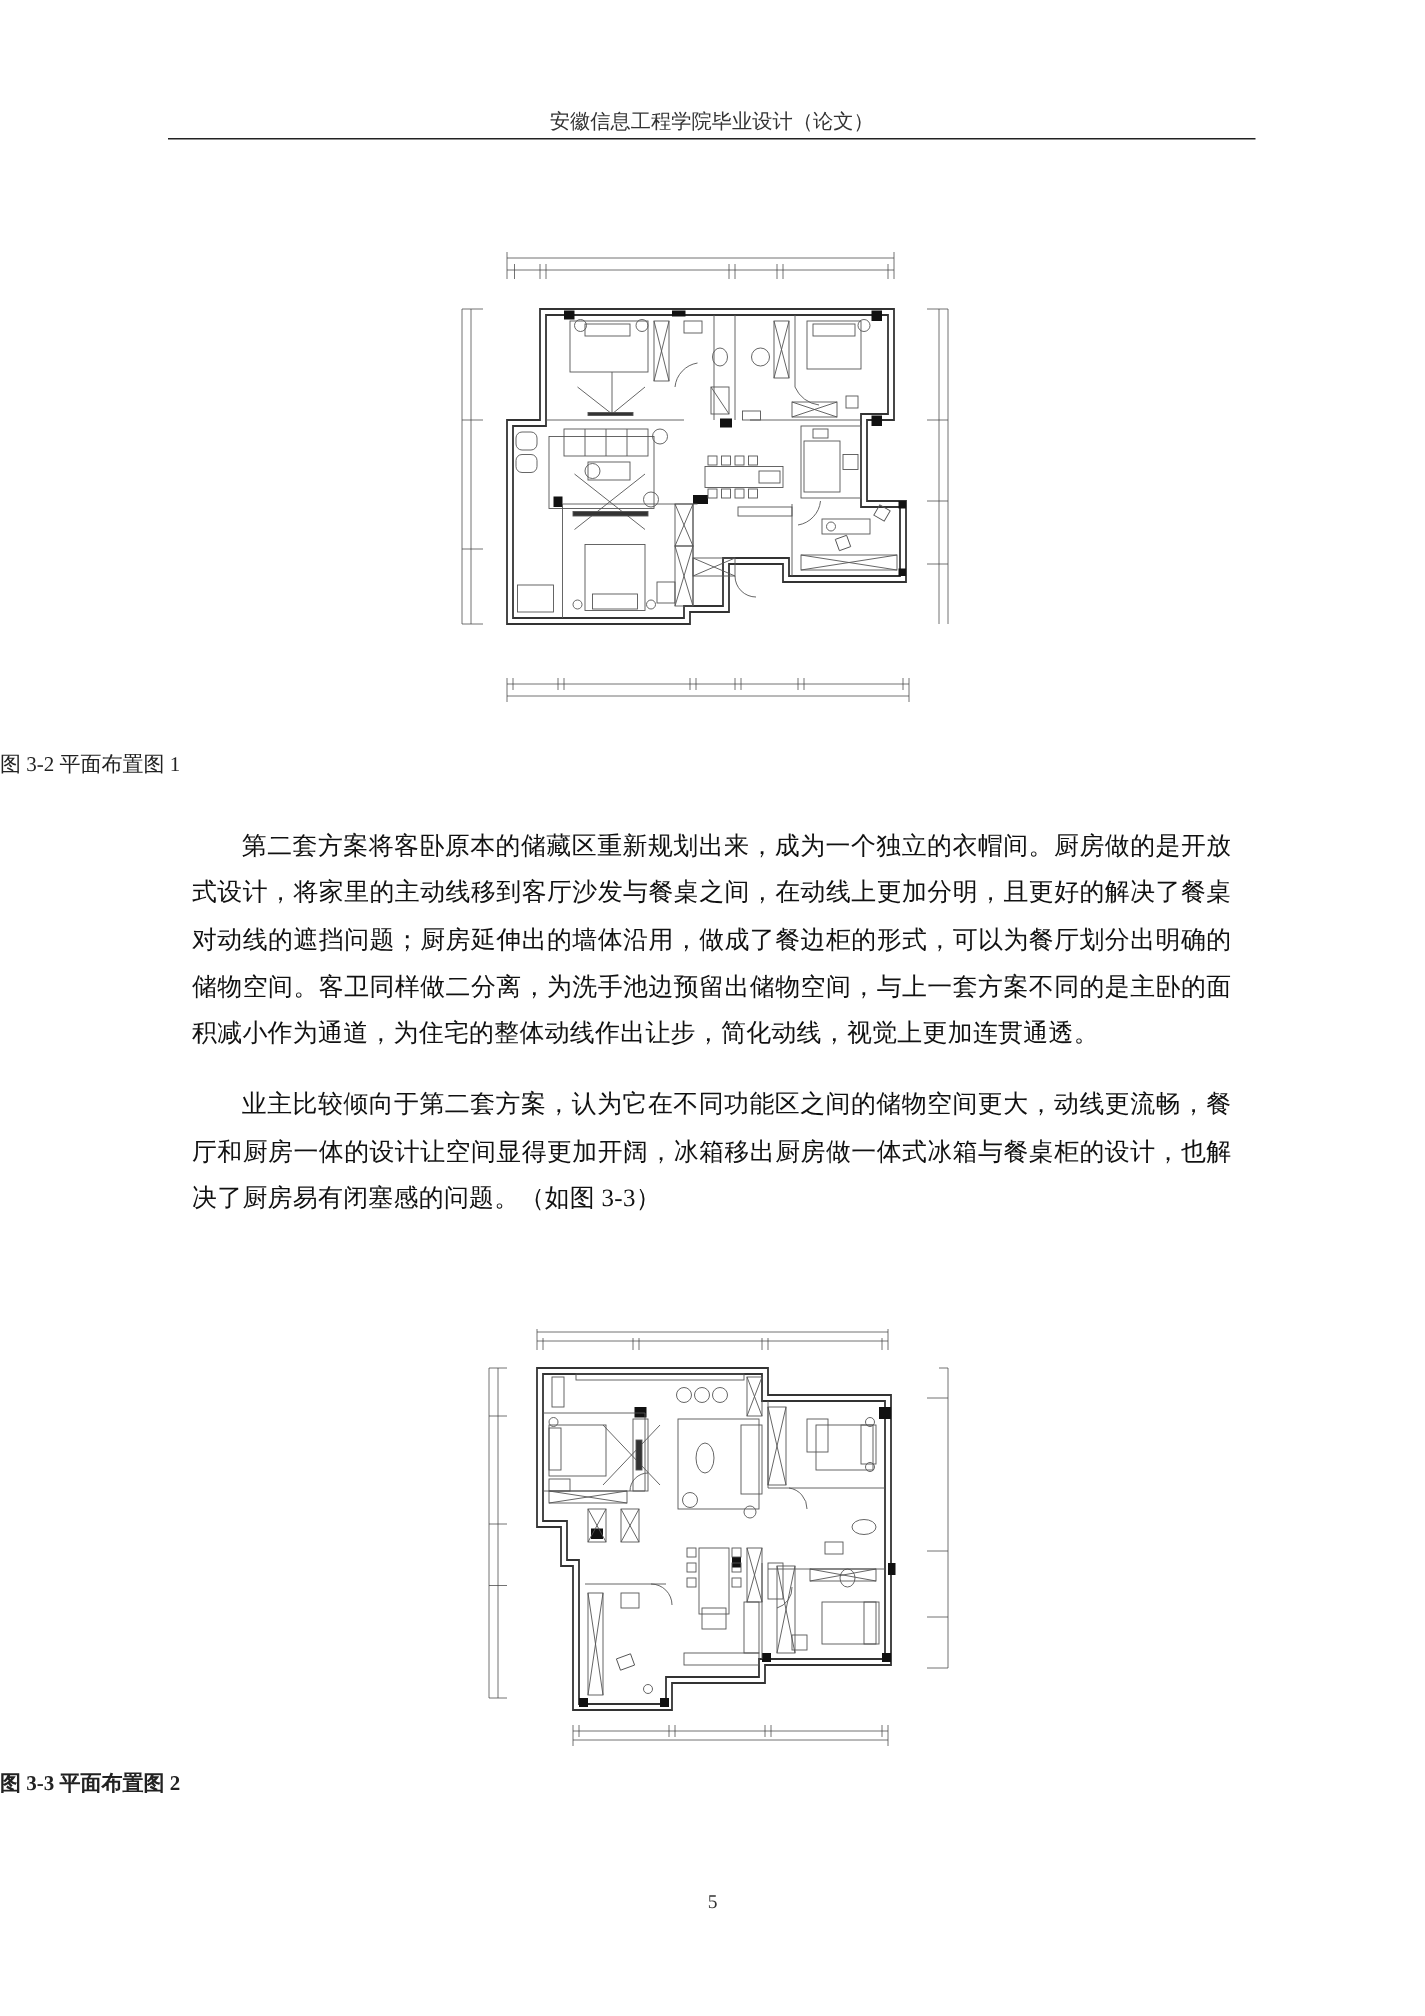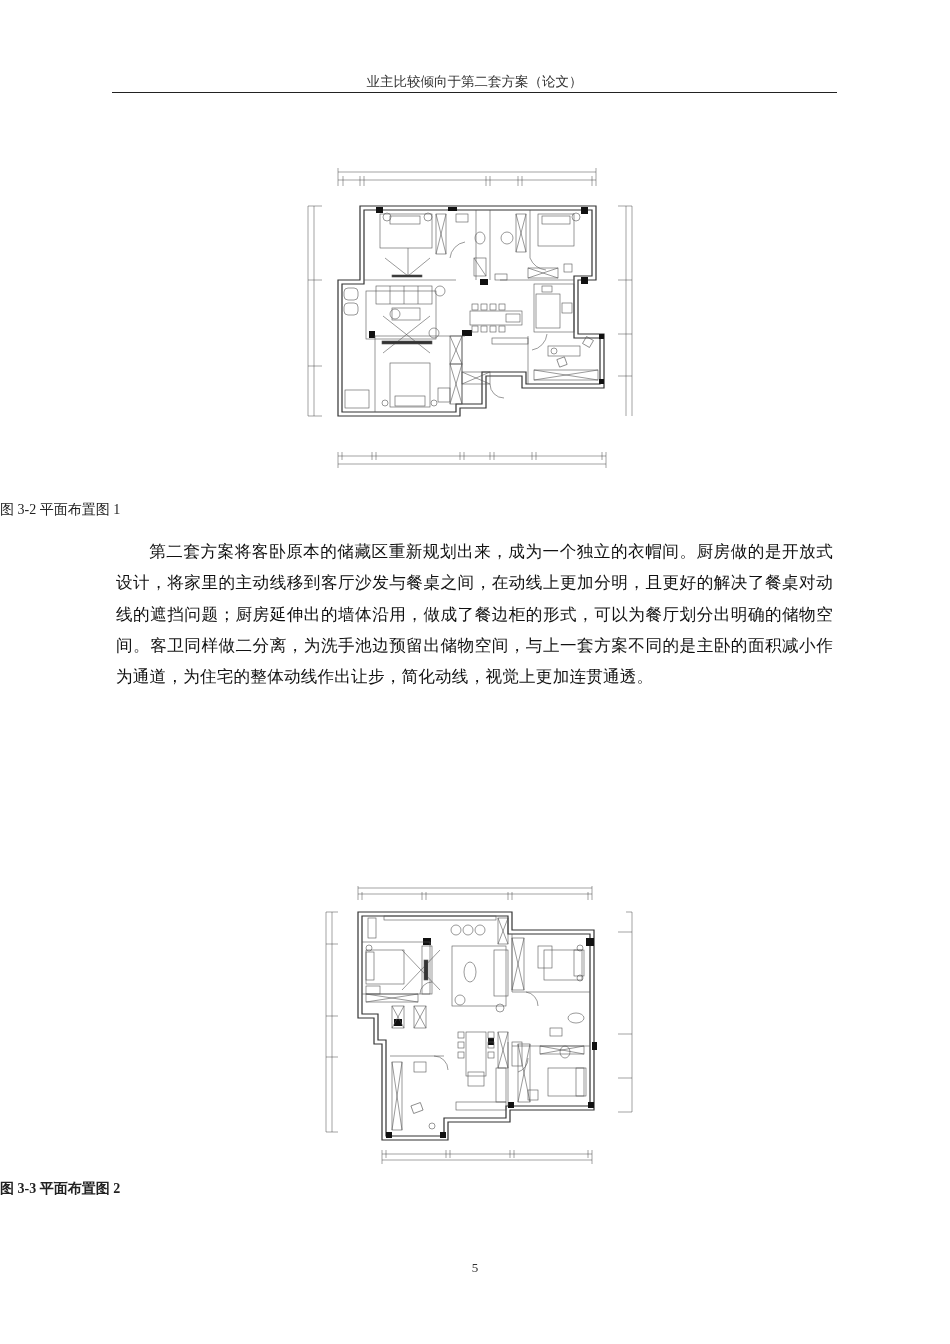--- a/index.html
+++ b/index.html
@@ -5,33 +5,33 @@
   html, body { margin:0; padding:0; background:#ffffff; }
   body { width:950px; height:1344px; position:relative; overflow:hidden;
          font-family:"DejaVu Serif","Liberation Serif",serif; color:#111; }
   .header { position:absolute; left:112px; top:72px; width:725px; height:20px;
             border-bottom:1.5px solid #222; text-align:center; font-size:13.5px; color:#333; line-height:18px; }
   .figure { position:absolute; }
   .caption { position:absolute; left:0; width:950px; text-align:left; font-size:14px; color:#222;
              font-family:"Liberation Serif","DejaVu Serif",serif; }
   .body-text { position:absolute; left:112px; width:725px; font-size:16.6px; line-height:31.3px;
                text-align:justify; letter-spacing:0.2px; color:#111; }
-  .body-text p { margin:4px; text-indent:2em;font-family:Liberation Serif, serif; }
+  .body-text p { margin:16px; text-indent:2em;font-family:Liberation Serif, serif; }
   .page-number { position:absolute; left:0; width:950px; top:1260px; text-align:center; font-size:13px; color:#333;
                  font-family:"Liberation Serif",serif; }
   svg { display:block; }
   svg .w { fill:none; stroke:#333; stroke-width:1.2; }
   svg .t { fill:none; stroke:#555; stroke-width:0.6; }
   svg .col { fill:#111; }
   svg .d { fill:none; stroke:#444; stroke-width:0.5; }
 </style>
 </head>
 <body>
 
-<div class="header">业主比较倾向于第二套方案（论文）</div>
+<div class="header">安徽信息工程学院毕业设计（论文）</div>
 
 <div class="figure" style="left:300px; top:158px; width:340px; height:320px;">
   <svg width="340" height="320" viewBox="0 0 340 320">
 
     <g>
       <line class="d" x1="38" y1="14" x2="296" y2="14"></line>
       <line class="d" x1="38" y1="22" x2="296" y2="22"></line>
       <g class="d">
         <line x1="38" y1="10" x2="38" y2="28"></line>
           <line x1="43" y1="18" x2="43" y2="28"></line>
@@ -207,20 +207,21 @@
         <line x1="236" y1="294" x2="236" y2="302"></line>
       <line x1="302" y1="294" x2="302" y2="302"></line>
         <line x1="306" y1="294" x2="306" y2="310"></line>
     </g>
   </svg>
 </div>
 <div class="caption" style="top:501px;">图 3-2 平面布置图 1</div>
 
 <div class="body-text" style="top:532px;">
   <p>第二套方案将客卧原本的储藏区重新规划出来，成为一个独立的衣帽间。厨房做的是开放式设计，将家里的主动线移到客厅沙发与餐桌之间，在动线上更加分明，且更好的解决了餐桌对动线的遮挡问题；厨房延伸出的墙体沿用，做成了餐边柜的形式，可以为餐厅划分出明确的储物空间。客卫同样做二分离，为洗手池边预留出储物空间，与上一套方案不同的是主卧的面积减小作为通道，为住宅的整体动线作出让步，简化动线，视觉上更加连贯通透。</p>
+  <p>业主比较倾向于第二套方案，认为它在不同功能区之间的储物空间更大，动线更流畅，餐厅和厨房一体的设计让空间显得更加开阔，冰箱移出厨房做一体式冰箱与餐桌柜的设计，也解决了厨房易有闭塞感的问题。（如图 3-3）</p>
 </div>
 
 <div class="figure" style="left:322px; top:882px; width:320px; height:290px;">
   <svg width="320" height="290" viewBox="0 0 320 290">
 
     <g class="d">
       <line x1="36" y1="6" x2="270" y2="6"></line>
         <line x1="36" y1="12" x2="270" y2="12"></line>
       <line x1="36" y1="4" x2="36" y2="18"></line>
         <line x1="40" y1="10" x2="40" y2="18"></line>

